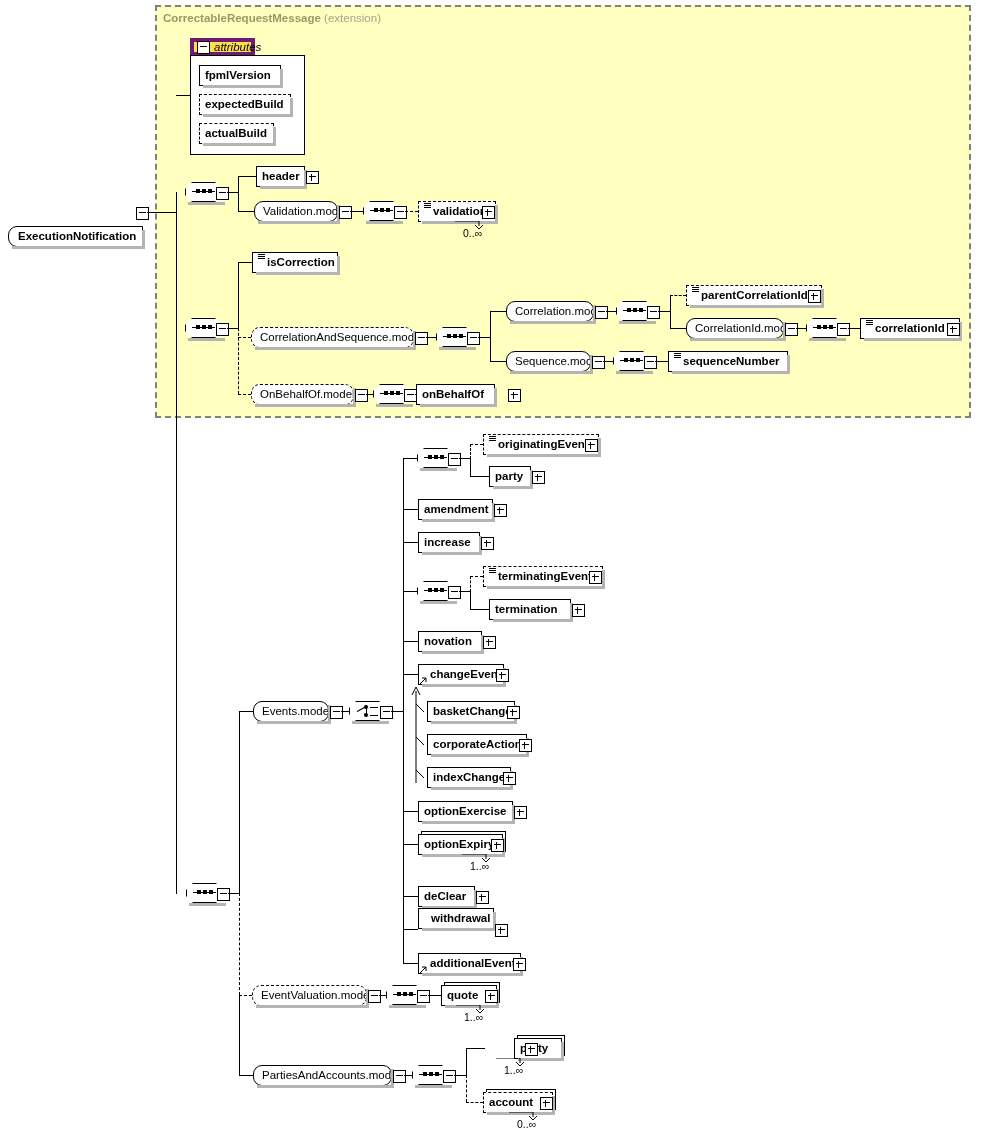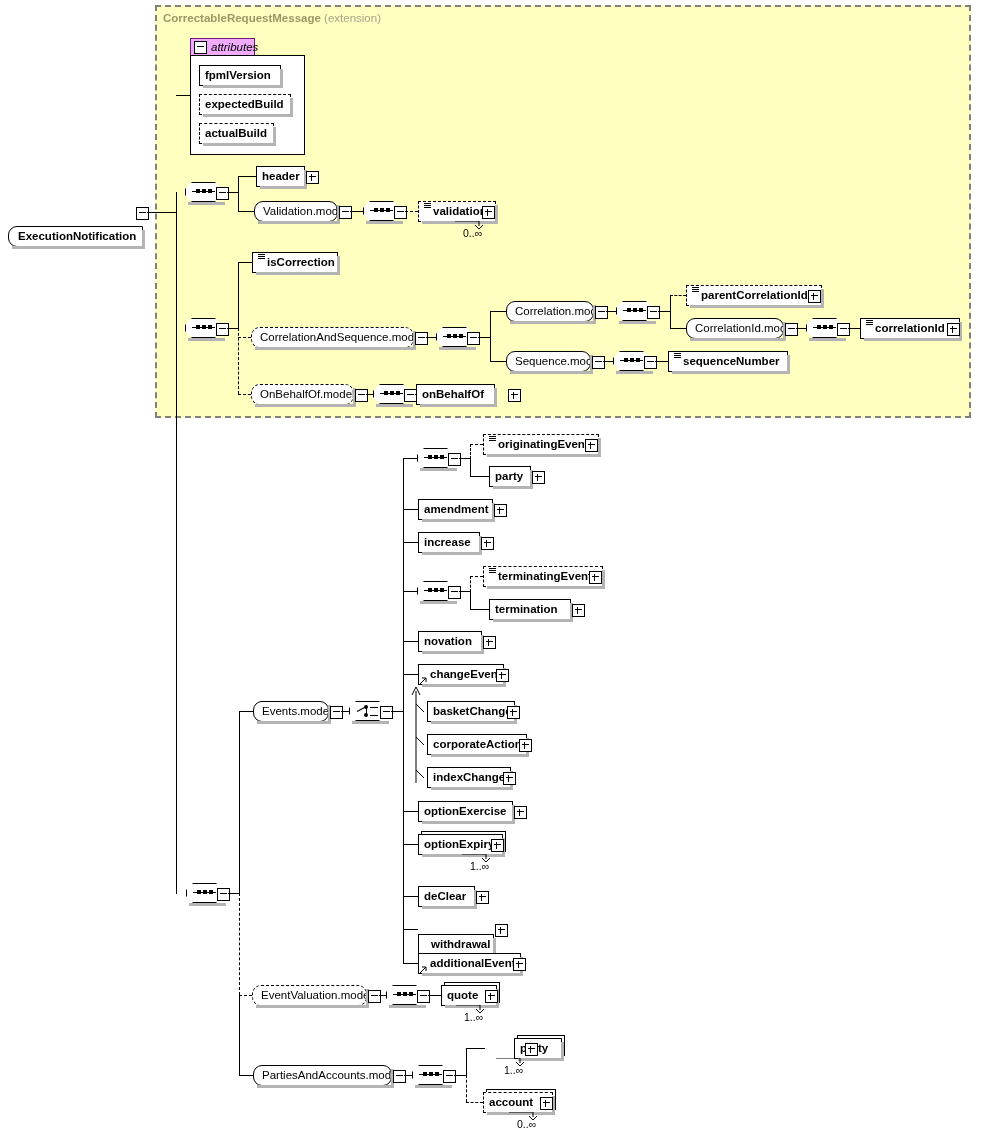--- a/index.html
+++ b/index.html
@@ -60,21 +60,21 @@
 
   .choice-glyph{position:absolute;left:8px;top:4px;width:21px;height:12px;}
   .choice-glyph .cv{position:absolute;left:9px;top:0;width:1px;height:12px;background:#000;}
   .choice-glyph .cd{position:absolute;left:7px;width:4px;height:4px;background:#000;border-radius:50%;}
   .choice-glyph .cb{position:absolute;left:13px;width:8px;height:1px;background:#000;}
   .choice-glyph .cs{position:absolute;left:0px;top:6px;width:9px;height:1px;background:#000;
                     transform:rotate(-28deg);transform-origin:left center;}
 
   
   .attrbox{position:absolute;background:#fff;border:1px solid #000;box-sizing:border-box;}
-  .attrtab{position:absolute;background:#f0abfc;border:1px solid #701a75;box-sizing:border-box;
+  .attrtab{position:absolute;background:#fde047;border:4px solid #701a75;box-sizing:border-box;
            display:flex;align-items:center;padding-left:3px;font-size:11.5px;font-style:italic;}
   .attr-minus{width:11px;height:11px;border:1px solid #000;background:#fff;position:relative;margin-right:4px;flex:0 0 auto;}
   .attr-minus:before{content:"";position:absolute;left:2px;top:4px;width:7px;height:1px;background:#000;}
 
   
   .occ{position:absolute;font-size:10.5px;color:#000;white-space:nowrap;}
   
   .loop{position:absolute;}
   .loop svg{display:block;}
 
@@ -484,21 +484,21 @@
   </div>
   <div class="occ" style="left:470px;top:860px;">1..∞</div>
 
   <div class="ln h" style="left:403px;top:896px;width:15px;"></div>
   <div class="node elem shadow" style="left:418px;top:886px;width:57px;">
     <span class="lbl">deClear</span>
   </div>
   <div class="exp plus" style="left:476px;top:891px;"></div>
 
   <div class="ln h" style="left:403px;top:929px;width:15px;"></div>
-  <div class="node elem shadow" style="left:418px;top:934px;width:76px;padding-left:12px;">
+  <div class="node elem shadow" style="left:418px;top:908px;width:76px;padding-left:12px;">
     <span class="lbl">withdrawal</span>
   </div>
   <div class="exp plus" style="left:495px;top:924px;"></div>
 
   <div class="ln h" style="left:403px;top:963px;width:15px;"></div>
   <div class="node elem shadow" style="left:418px;top:953px;width:103px;">
     <span class="lbl" style="margin-left:6px;">additionalEvent</span>
   </div>
   <div class="exp plus" style="left:513px;top:958px;"></div>
   <div class="subst" style="left:418px;top:965px;">

